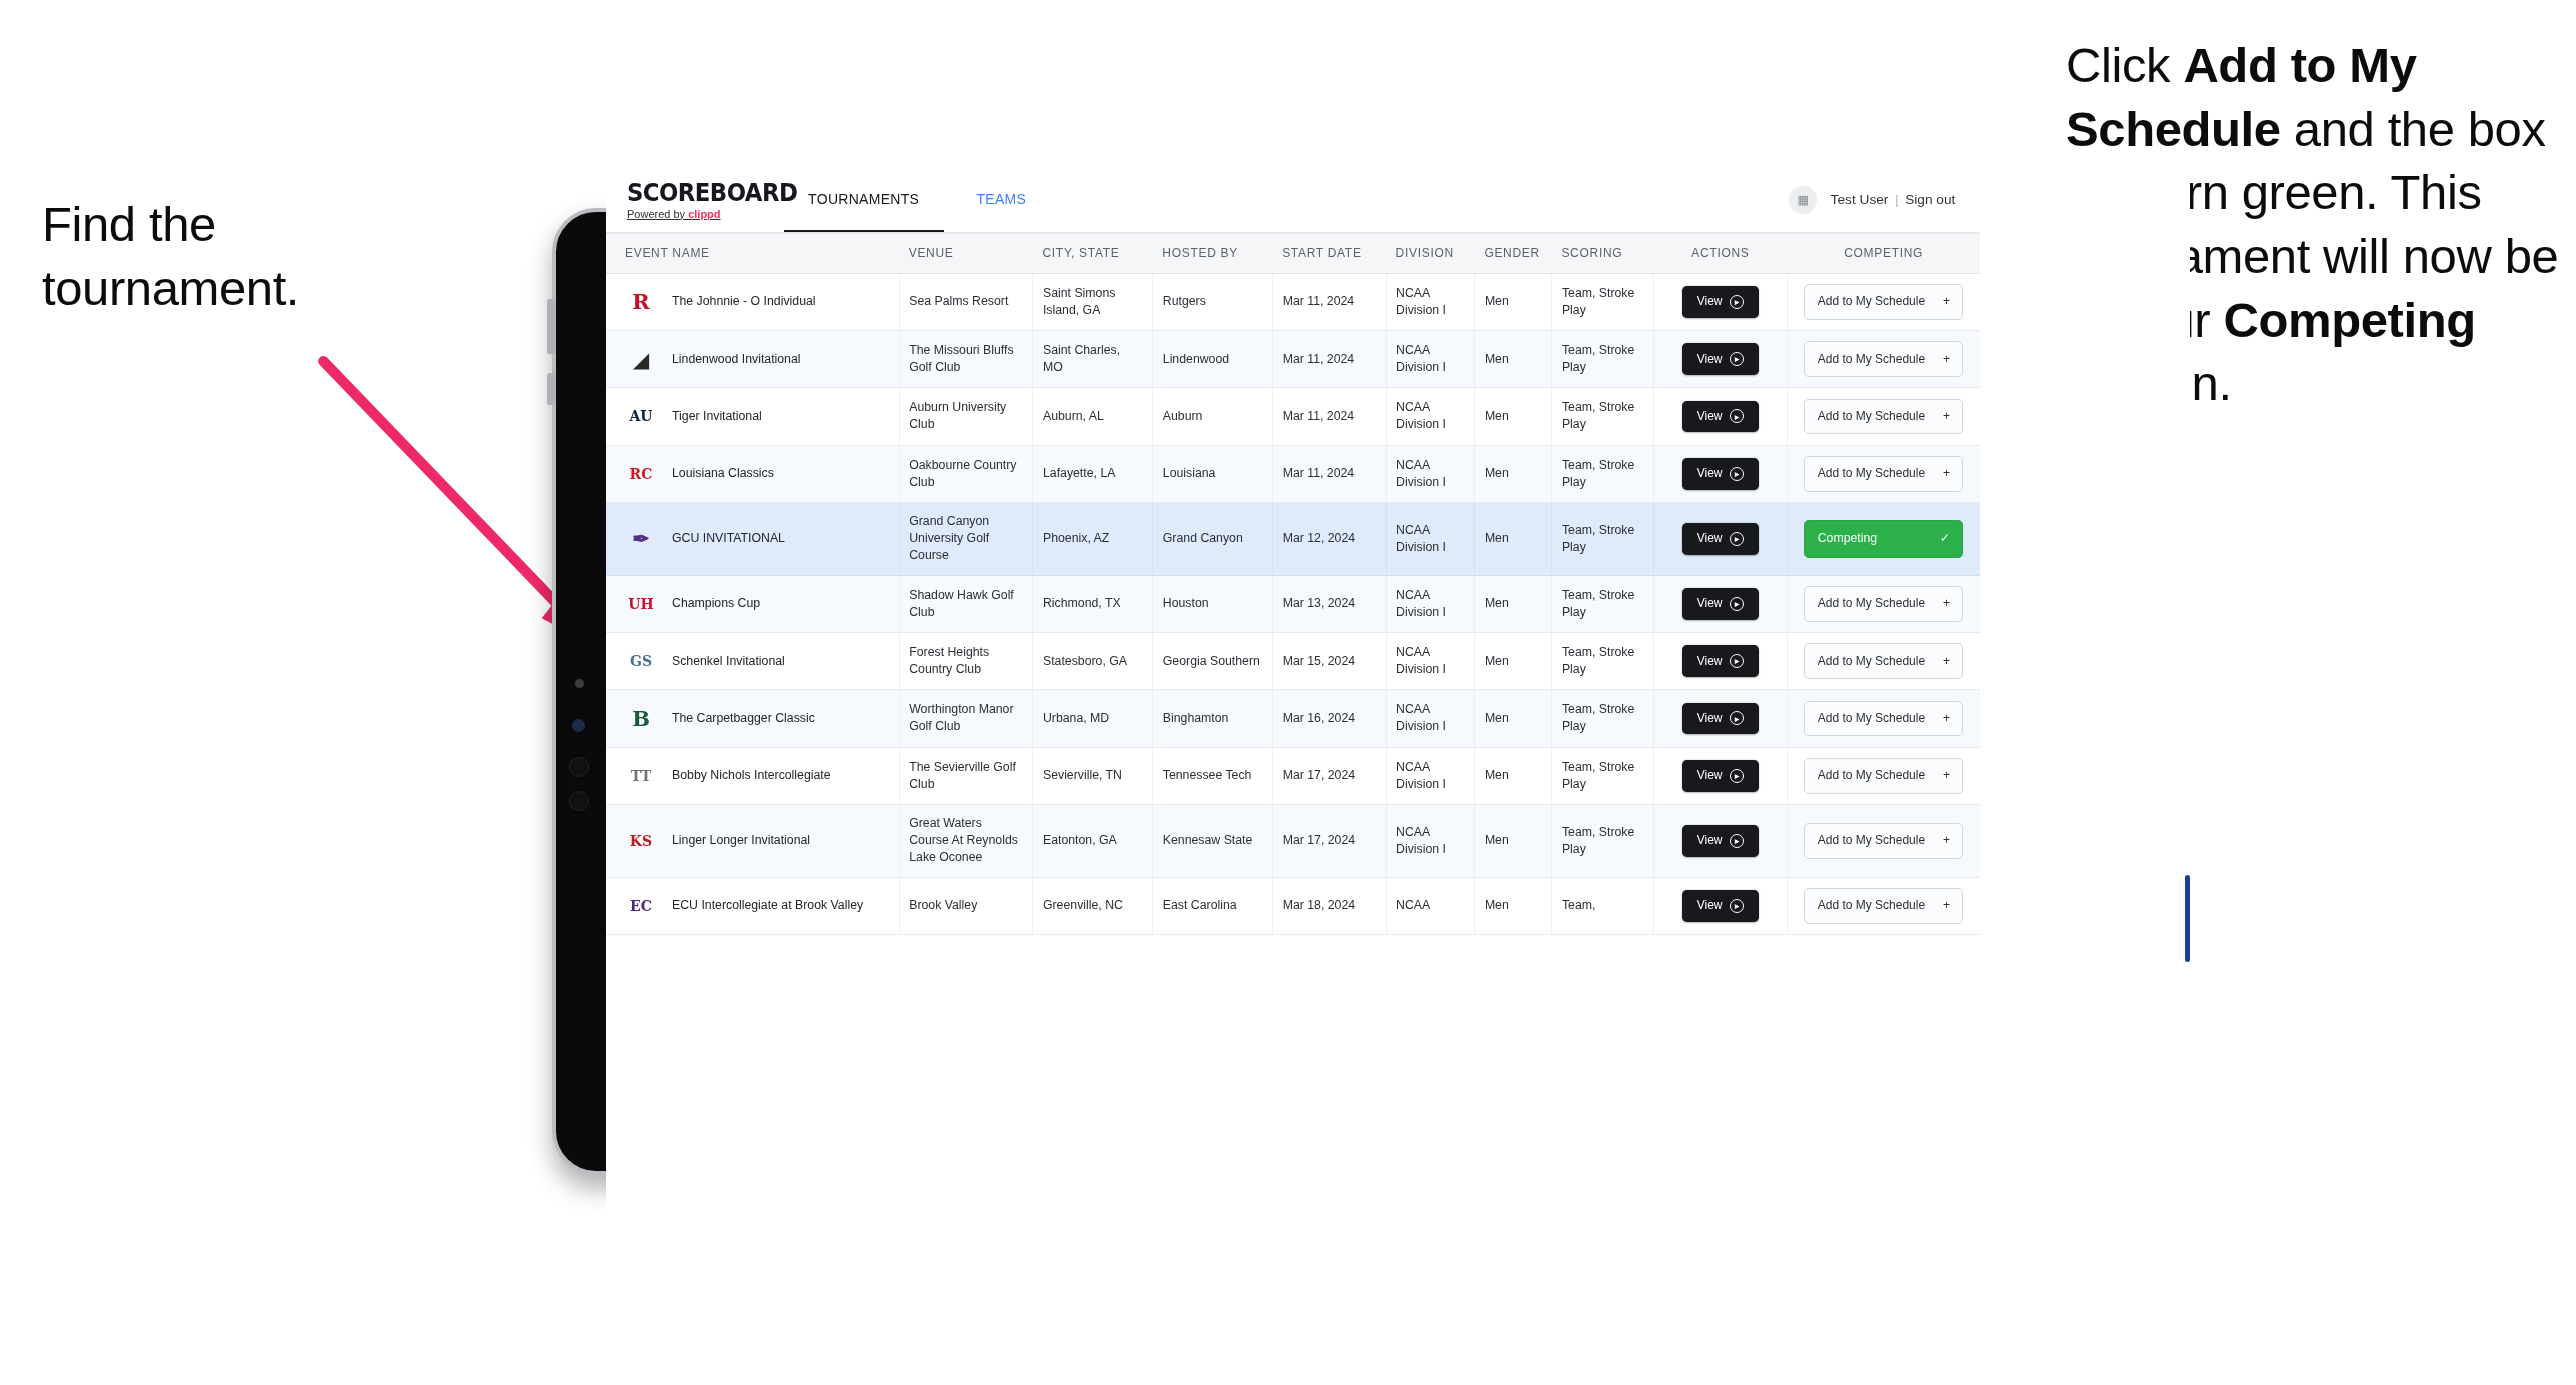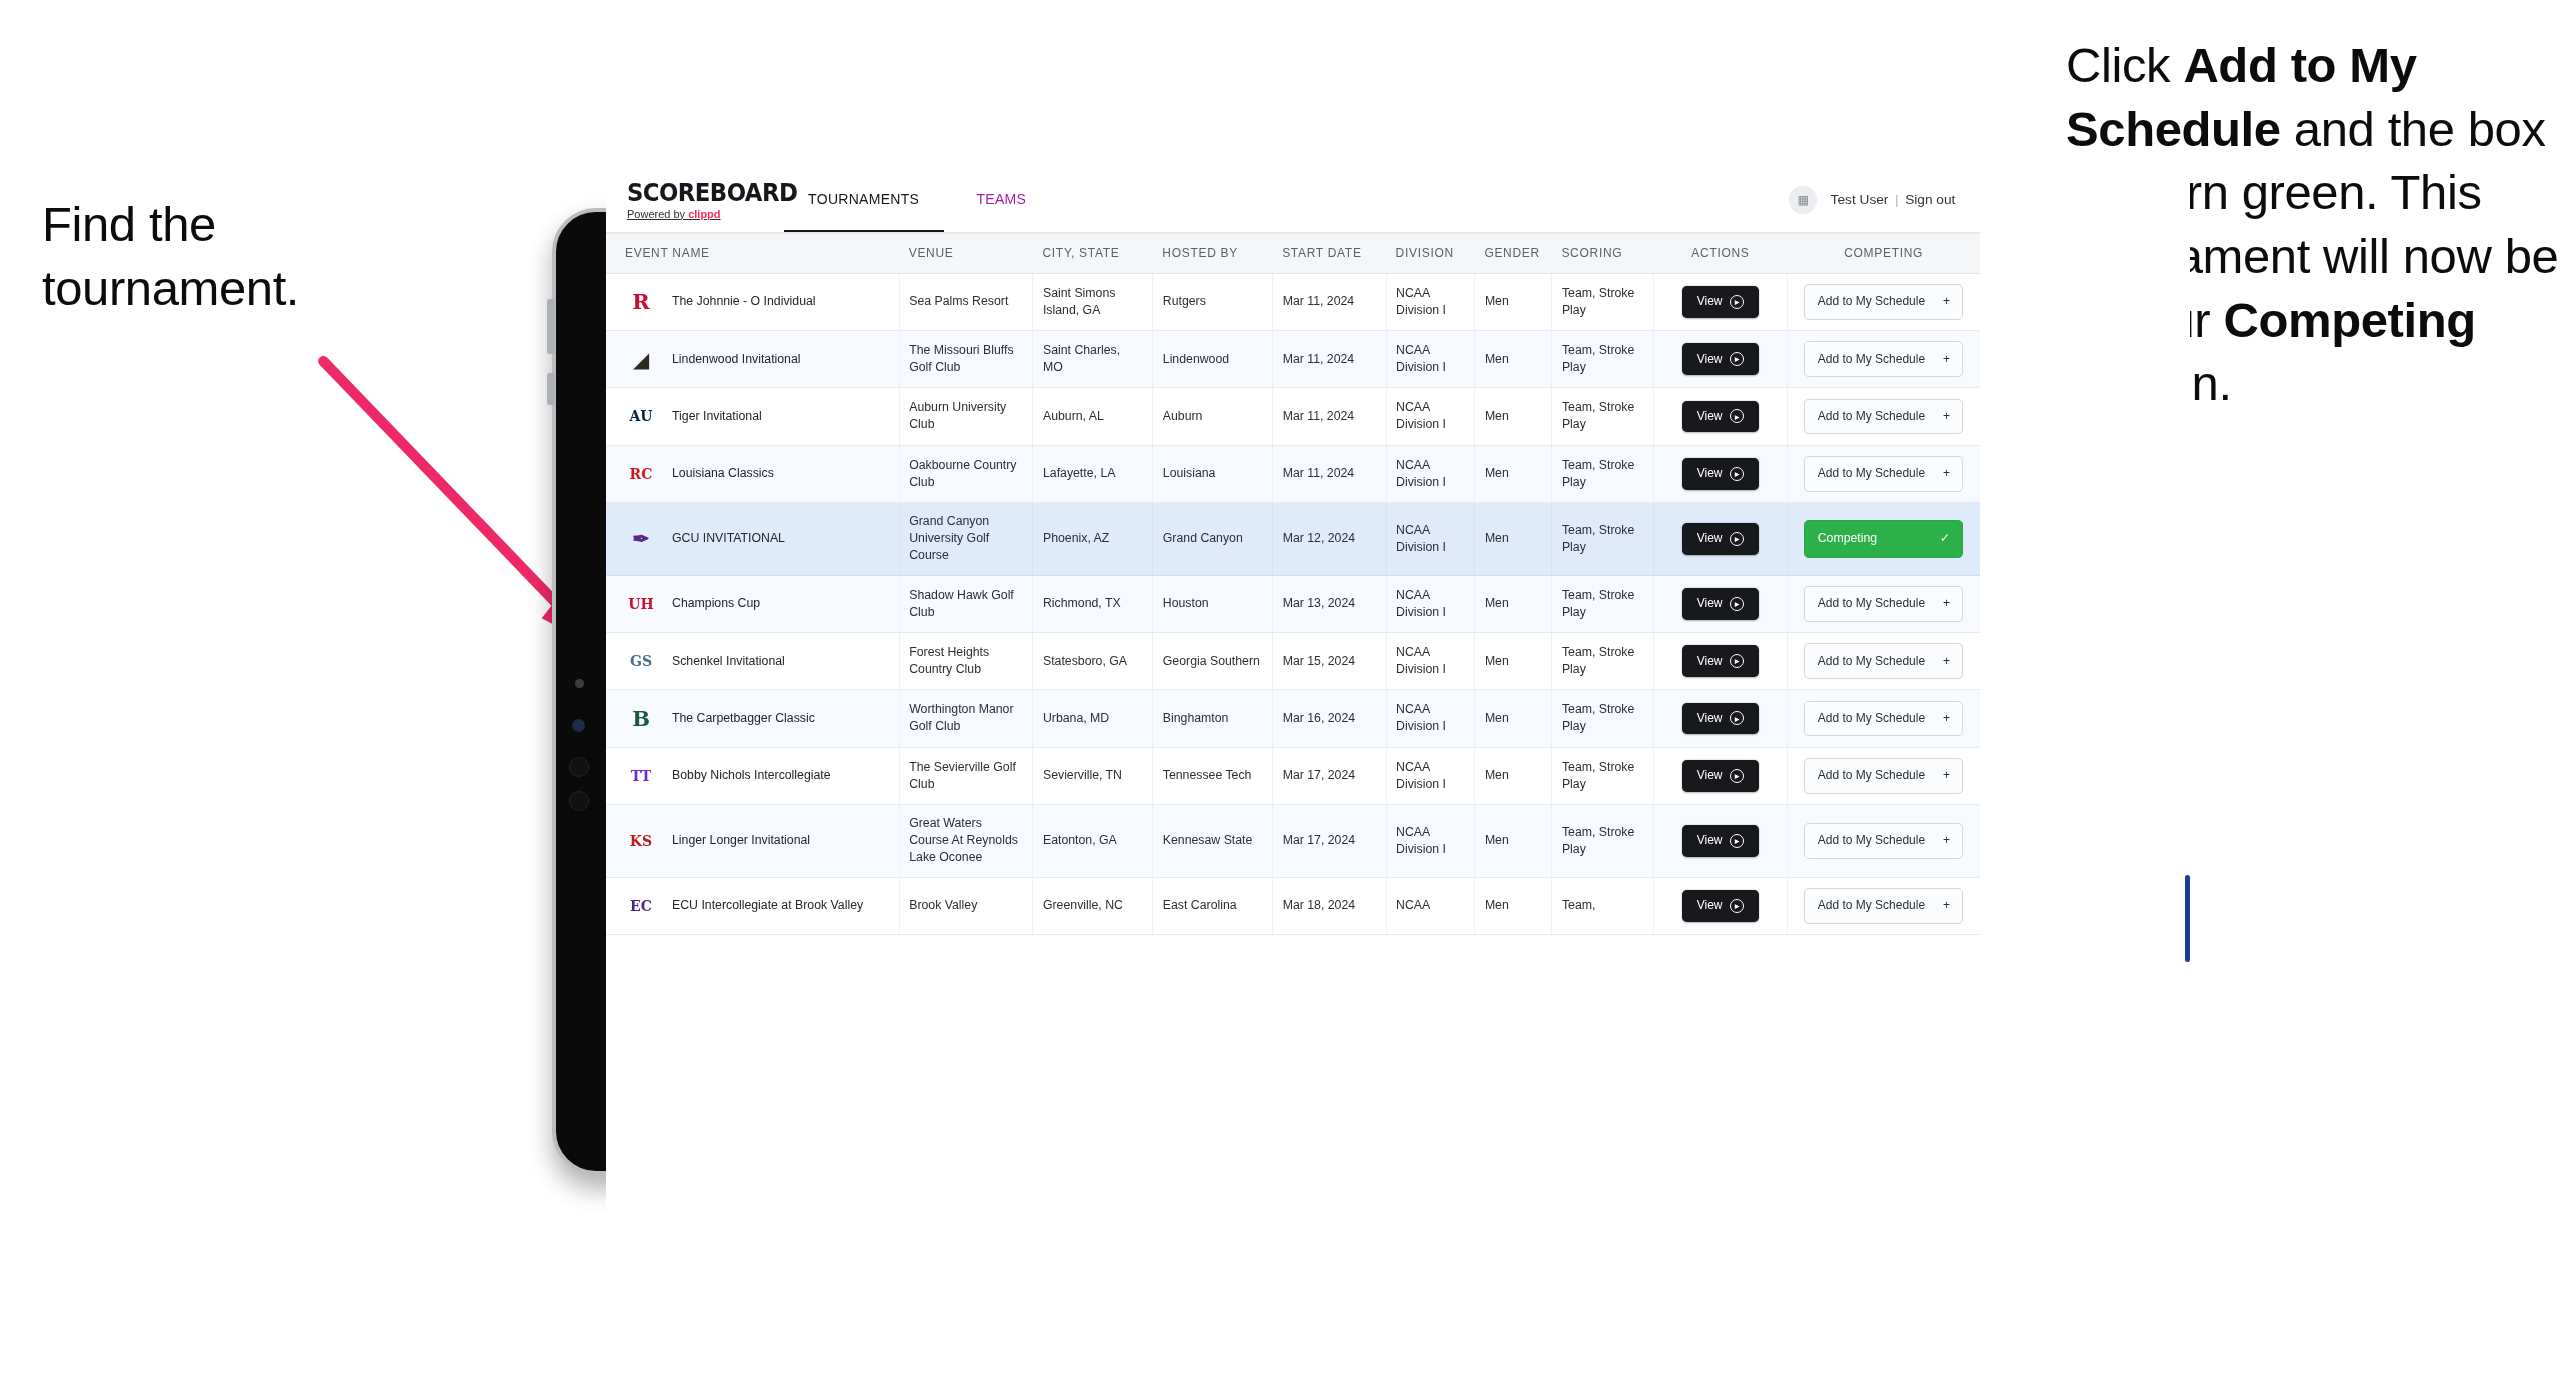--- a/index.html
+++ b/index.html
@@ -128,21 +128,21 @@
   }
   #brand-sub .clippd { color: #f0325c; font-weight: 700; }
 
   #main-nav { display: flex; align-items: stretch; margin-left: 9.5px; gap: 8px; }
   .nav-tab {
     display: flex;
     align-items: center;
     padding: 0 24.6px;
     font-size: 14px;
     letter-spacing: 0.3px;
-    color: #a21caf;
+    color: #3b82f6;
     cursor: pointer;
     border-bottom: 2.8px solid transparent;
     white-space: nowrap;
   }
   .nav-tab.active { border-bottom-color: #17191e; color: #15171c; }
 
   #header-right {
     margin-left: auto;
     display: flex;
     align-items: center;
@@ -536,21 +536,21 @@
                     <span class="circ-arrow">▸</span>
                   </div></td>
                 <td class="cell-center"><div class="btn-add">
                     <span>Add to My Schedule</span>
                     <span>+</span>
                   </div></td>
               </tr>
               <tr>
                 <td>
                   <div class="event-cell">
-                    <div class="logo" style="color: #6d28d9; background: transparent; font-size: 14px;">TT</div>
+                    <div class="logo" style="color: #737373; background: transparent; font-size: 14px;">TT</div>
                     <span class="event-name">Bobby Nichols Intercollegiate</span>
                   </div>
                 </td>
                 <td>The Sevierville Golf Club</td>
                 <td>Sevierville, TN</td>
                 <td>Tennessee Tech</td>
                 <td>Mar 17, 2024</td>
                 <td>NCAA Division I</td>
                 <td>Men</td>
                 <td>Team, Stroke Play</td>

